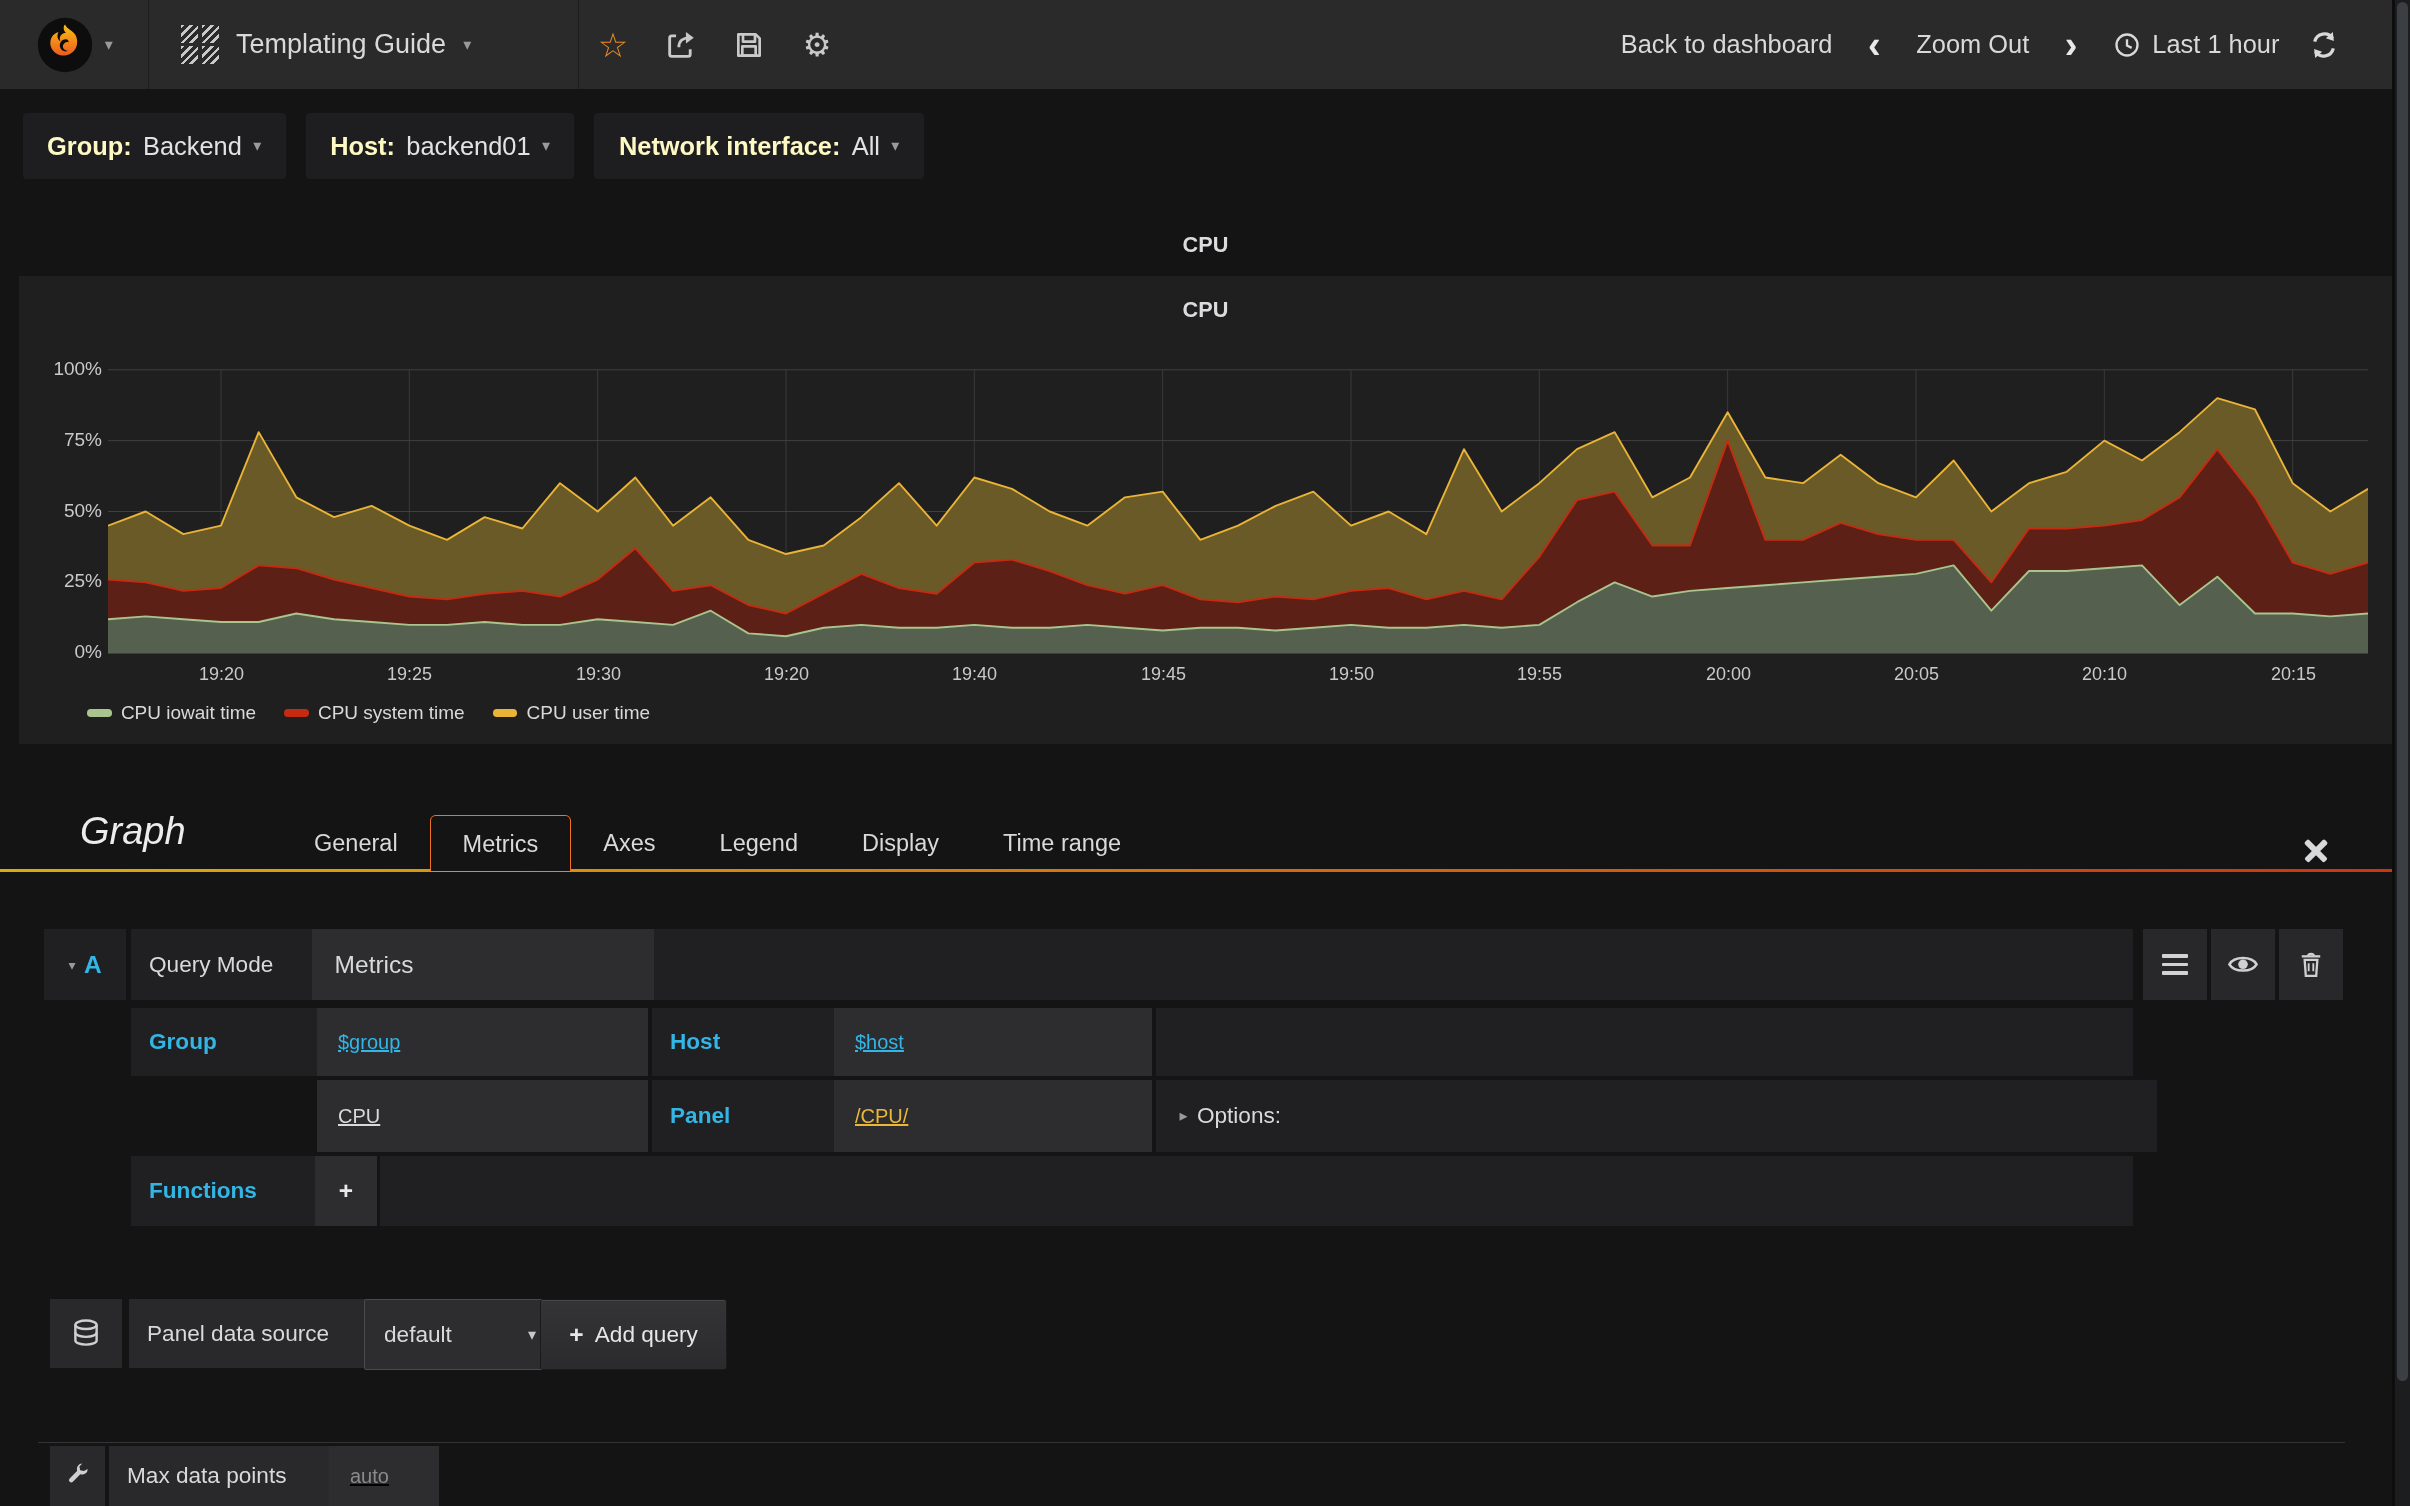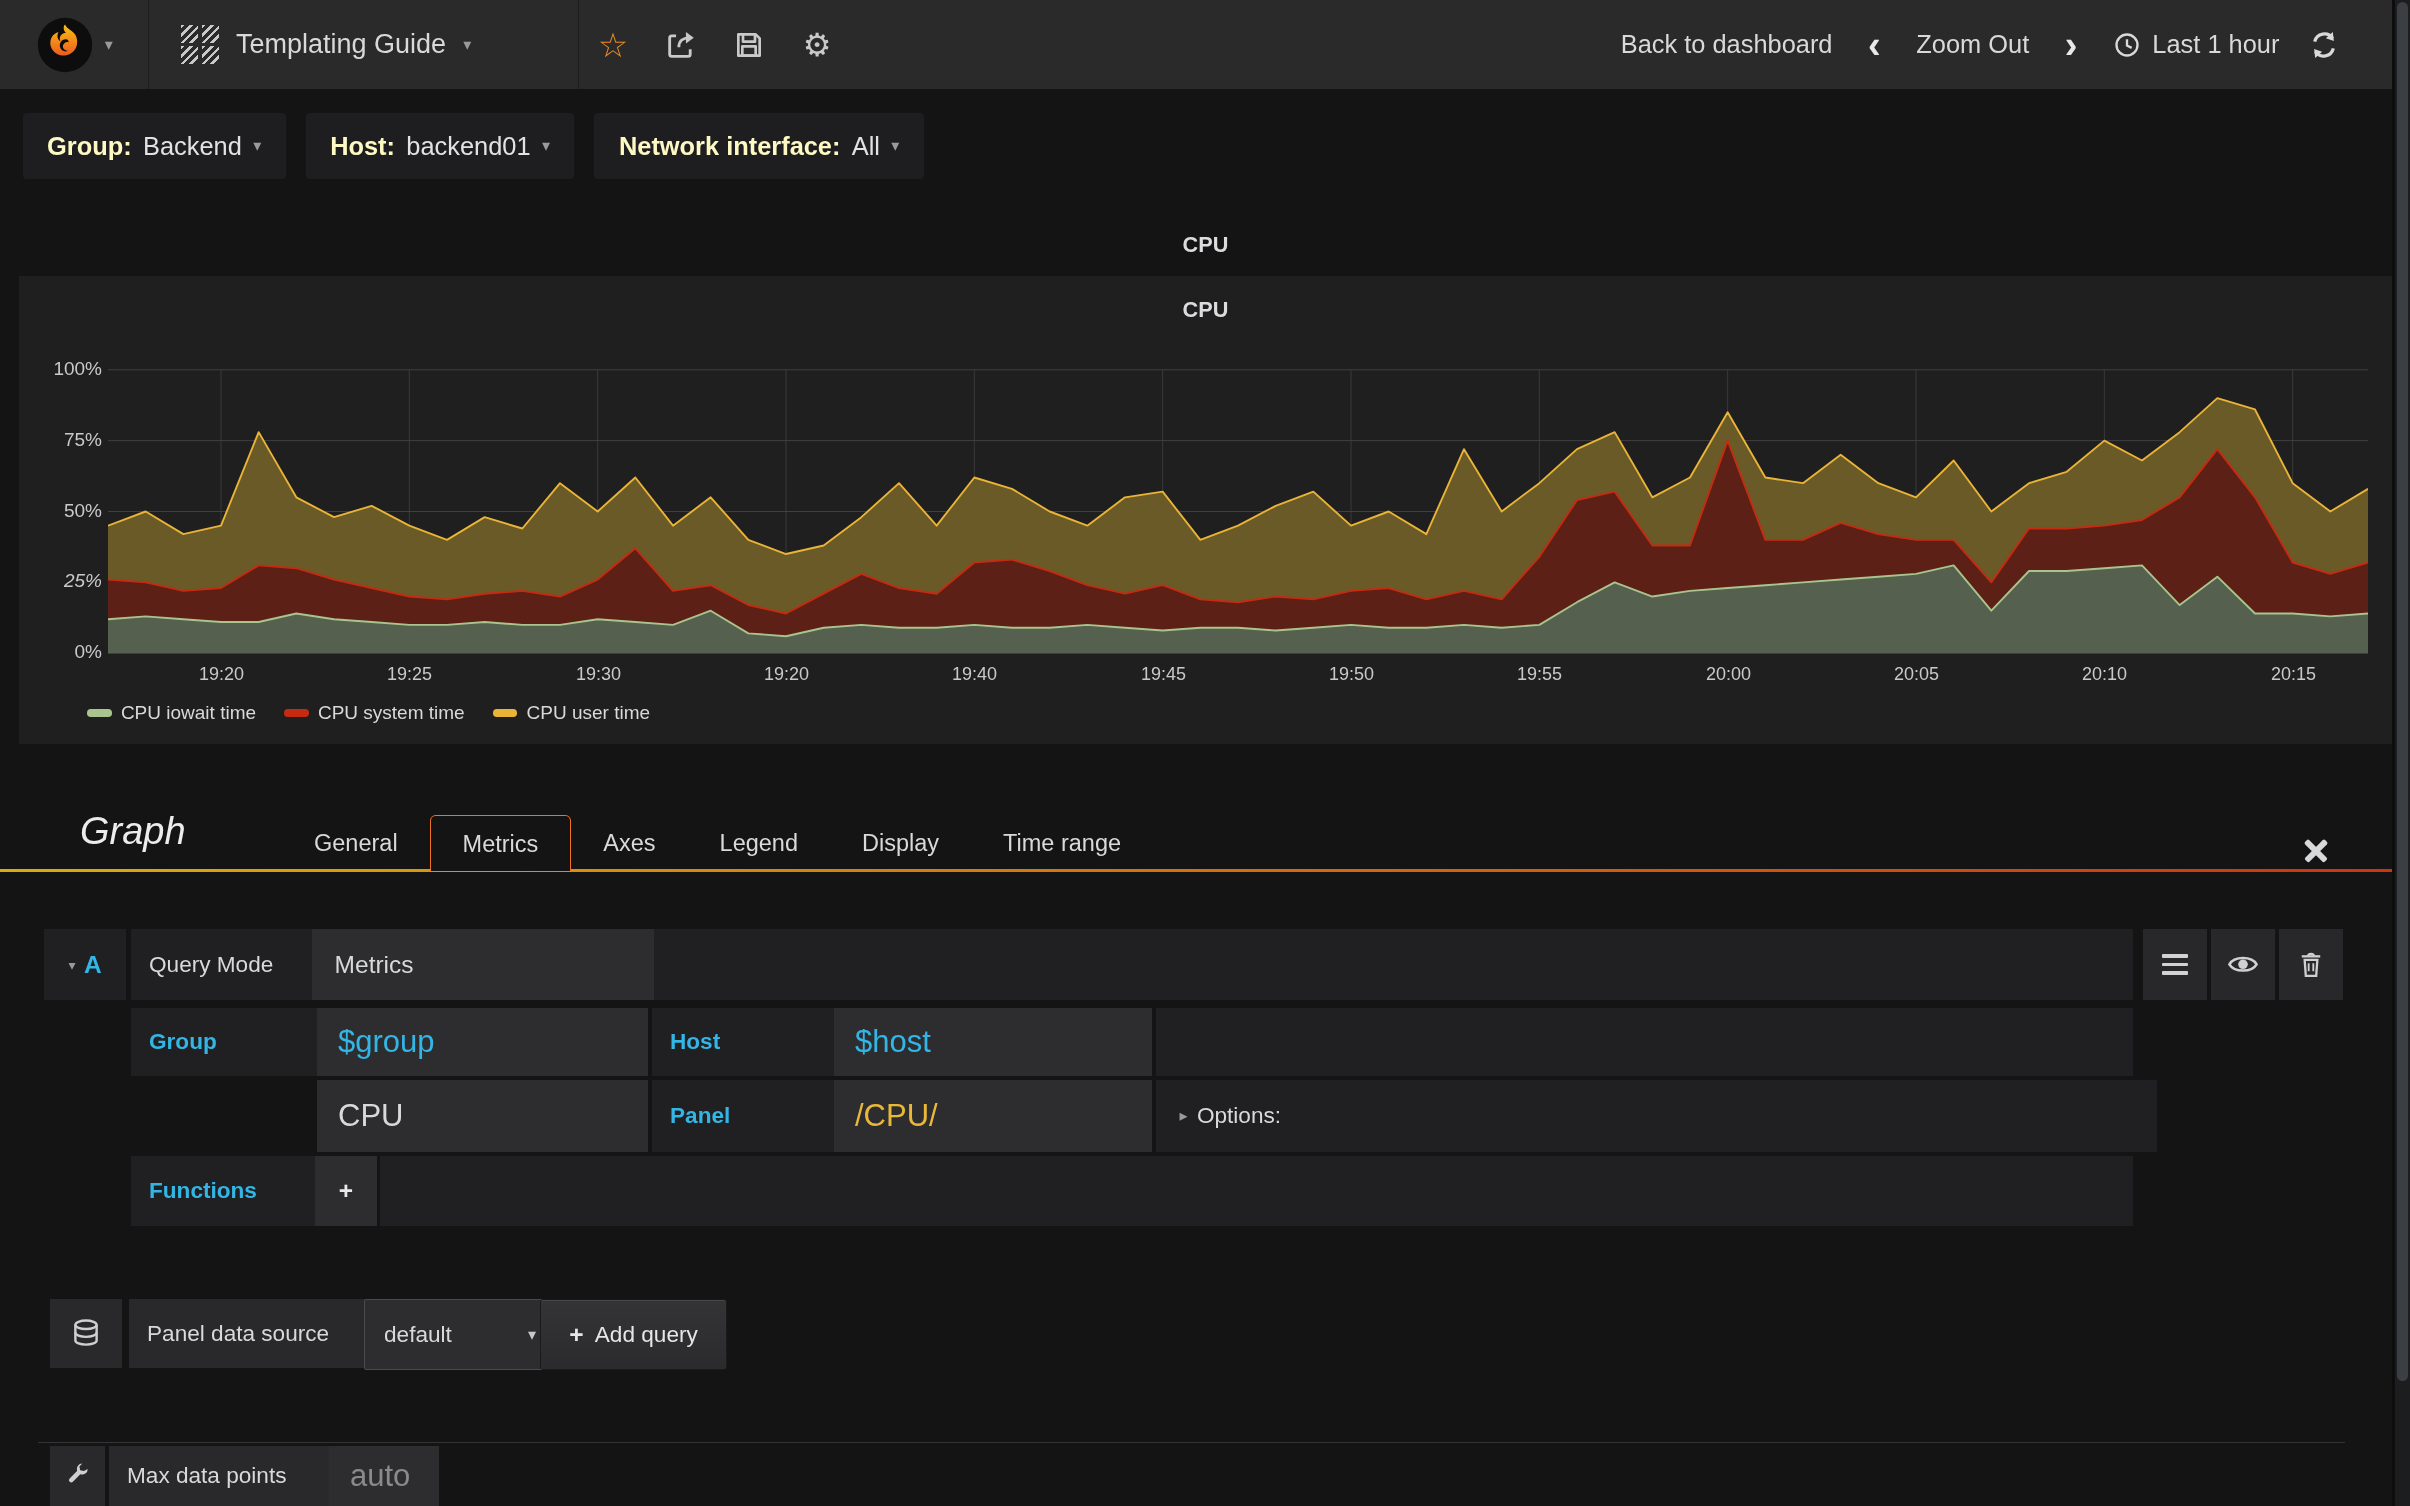--- a/index.html
+++ b/index.html
@@ -45,21 +45,21 @@
   #close-x{position:absolute;left:2299px;top:834px;width:34px;height:34px;cursor:pointer;}
   #close-x i{position:absolute;left:2.8px;top:14px;width:28px;height:5.6px;background:#d8d9da;border-radius:1.9px;}
   #close-x i:first-child{transform:rotate(45deg);}
   #close-x i:last-child{transform:rotate(-45deg);}
   
   .cell{position:absolute;background:#202022;display:flex;align-items:center;font-size:22.6px;color:#d8d9da;}
   .cell.inputy{background:#2d2d2f;font-size:24.5px;}
   .cell.iconbox{background:#28282a;justify-content:center;cursor:pointer;}
   .blue{color:#33b5e5;}
   .pl{padding-left:18px;}
-  .qinput{width:100%;height:100%;background:transparent;border:none;outline:none;font-family:"Liberation Sans",sans-serif;font-size:31px;padding:0 0 0 21px;}
+  .qinput{width:100%;height:100%;background:transparent;border:none;outline:none;font-family:"Liberation Sans",sans-serif;font-size:20px;padding:0 0 0 21px;text-decoration:underline;}
   .qinput.blue{color:#33b5e5;} .qinput.white{color:#d8d9da;} .qinput.yellow{color:#eab839;}
   .hamb{display:flex;flex-direction:column;gap:4.7px;}
   .hamb i{width:25.4px;height:3.8px;background:#d2d2d2;border-radius:0.9px;}
   .plusbtn{font-size:28px;font-weight:bold;color:#e8e8e8;justify-content:center;cursor:pointer;}
   
   .dd{border:0.9px solid #4a4a4c;background:#2d2d2f;border-radius:1.9px;cursor:pointer;justify-content:space-between;padding:0 15px 0 19px;}
   #add-query{position:absolute;display:flex;align-items:center;justify-content:center;gap:11.3px;
              background:linear-gradient(#343436,#2b2b2d);border:0.9px solid #1a1a1a;border-radius:2.8px;
              font-size:22.6px;color:#e6e6e6;cursor:pointer;box-shadow:inset 0 0.9px 0 #45454a;}
   #divider{position:absolute;left:38px;top:1442px;width:2307px;height:0.9px;background:#343434;}
@@ -200,21 +200,21 @@
         <polygon points="0,229.74 40,232.75 80,241.78 120,238.77 160,214.69 200,217.7 240,229.74 280,238.77 320,247.8 360,250.81 400,244.79000000000002 439.99999999999994,241.78 480,247.8 520,229.74 560,196.63 600,241.78 640,235.76 680,256.83 720,265.86 760,244.79000000000002 800,223.72 840,238.77 879.9999999999999,244.79000000000002 920.0000000000001,211.68 960,208.67000000000002 1000,220.71 1040,235.76 1080,244.79000000000002 1120,235.76 1160,250.81 1200,253.82 1240.0000000000002,247.8 1280,250.81 1320,241.78 1360,238.77 1400,250.81 1440,241.78 1480,250.81 1520,205.66000000000003 1560,145.46 1600,136.43 1640,193.62 1680,193.62 1720,82.25000000000003 1759.9999999999998,187.60000000000002 1800,187.60000000000002 1840.0000000000002,169.54000000000002 1880,181.58 1920,187.60000000000002 1960,187.60000000000002 2000,232.75 2040,175.56 2080,175.56 2120,172.55 2160,166.53 2200,142.45000000000002 2240,91.28000000000003 2280,142.45000000000002 2320,211.68 2360,223.72 2400,211.68 2400,265.86 2360,268.87 2320,265.86 2280,265.86 2240,226.73000000000002 2200,256.83 2160,214.69 2120,217.7 2080,220.71 2040,220.71 2000,262.85 1960,214.69 1920,223.72 1880,226.73000000000002 1840.0000000000002,229.74 1800,232.75 1759.9999999999998,235.76 1720,238.77 1680,241.78 1640,247.8 1600,232.75 1560,253.82 1520,277.9 1480,280.91 1440,277.9 1400,280.91 1360,280.91 1320,277.9 1280,280.91 1240.0000000000002,283.92 1200,280.91 1160,280.91 1120,283.92 1080,280.91 1040,277.9 1000,280.91 960,280.91 920.0000000000001,277.9 879.9999999999999,280.91 840,280.91 800,277.9 760,280.91 720,289.94 680,286.93 640,262.85 600,277.9 560,274.89 520,271.88 480,277.9 439.99999999999994,277.9 400,274.89 360,277.9 320,277.9 280,274.89 240,271.88 200,265.86 160,274.89 120,274.89 80,271.88 40,268.87 0,271.88" fill="#5C2016"></polygon>
         <polygon points="0,172.55 40,157.5 80,181.58 120,172.55 160,73.22000000000003 200,142.45000000000002 240,163.52 280,151.48000000000002 320,172.55 360,187.60000000000002 400,163.52 439.99999999999994,175.56 480,127.4 520,157.5 560,121.38000000000002 600,172.55 640,142.45000000000002 680,187.60000000000002 720,202.65 760,193.62 800,163.52 840,127.4 879.9999999999999,172.55 920.0000000000001,121.38000000000002 960,133.42000000000002 1000,157.5 1040,172.55 1080,142.45000000000002 1120,136.43 1160,187.60000000000002 1200,172.55 1240.0000000000002,151.48000000000002 1280,136.43 1320,172.55 1360,157.5 1400,181.58 1440,91.28000000000003 1480,157.5 1520,127.4 1560,91.28000000000003 1600,73.22000000000003 1640,142.45000000000002 1680,121.38000000000002 1720,52.150000000000006 1759.9999999999998,121.38000000000002 1800,127.4 1840.0000000000002,97.30000000000001 1880,127.4 1920,142.45000000000002 1960,103.32000000000002 2000,157.5 2040,127.4 2080,115.36000000000001 2120,82.25000000000003 2160,103.32000000000002 2200,73.22000000000003 2240,37.10000000000002 2280,49.14000000000004 2320,127.4 2360,157.5 2400,133.42000000000002 2400,211.68 2360,223.72 2320,211.68 2280,142.45000000000002 2240,91.28000000000003 2200,142.45000000000002 2160,166.53 2120,172.55 2080,175.56 2040,175.56 2000,232.75 1960,187.60000000000002 1920,187.60000000000002 1880,181.58 1840.0000000000002,169.54000000000002 1800,187.60000000000002 1759.9999999999998,187.60000000000002 1720,82.25000000000003 1680,193.62 1640,193.62 1600,136.43 1560,145.46 1520,205.66000000000003 1480,250.81 1440,241.78 1400,250.81 1360,238.77 1320,241.78 1280,250.81 1240.0000000000002,247.8 1200,253.82 1160,250.81 1120,235.76 1080,244.79000000000002 1040,235.76 1000,220.71 960,208.67000000000002 920.0000000000001,211.68 879.9999999999999,244.79000000000002 840,238.77 800,223.72 760,244.79000000000002 720,265.86 680,256.83 640,235.76 600,241.78 560,196.63 520,229.74 480,247.8 439.99999999999994,241.78 400,244.79000000000002 360,250.81 320,247.8 280,238.77 240,229.74 200,217.7 160,214.69 120,238.77 80,241.78 40,232.75 0,229.74" fill="#6A5A28"></polygon>
         <polyline points="0,271.88 40,268.87 80,271.88 120,274.89 160,274.89 200,265.86 240,271.88 280,274.89 320,277.9 360,277.9 400,274.89 439.99999999999994,277.9 480,277.9 520,271.88 560,274.89 600,277.9 640,262.85 680,286.93 720,289.94 760,280.91 800,277.9 840,280.91 879.9999999999999,280.91 920.0000000000001,277.9 960,280.91 1000,280.91 1040,277.9 1080,280.91 1120,283.92 1160,280.91 1200,280.91 1240.0000000000002,283.92 1280,280.91 1320,277.9 1360,280.91 1400,280.91 1440,277.9 1480,280.91 1520,277.9 1560,253.82 1600,232.75 1640,247.8 1680,241.78 1720,238.77 1759.9999999999998,235.76 1800,232.75 1840.0000000000002,229.74 1880,226.73000000000002 1920,223.72 1960,214.69 2000,262.85 2040,220.71 2080,220.71 2120,217.7 2160,214.69 2200,256.83 2240,226.73000000000002 2280,265.86 2320,265.86 2360,268.87 2400,265.86" fill="none" stroke="#A9C48C" stroke-width="2" stroke-linejoin="round"></polyline>
         <polyline points="0,229.74 40,232.75 80,241.78 120,238.77 160,214.69 200,217.7 240,229.74 280,238.77 320,247.8 360,250.81 400,244.79000000000002 439.99999999999994,241.78 480,247.8 520,229.74 560,196.63 600,241.78 640,235.76 680,256.83 720,265.86 760,244.79000000000002 800,223.72 840,238.77 879.9999999999999,244.79000000000002 920.0000000000001,211.68 960,208.67000000000002 1000,220.71 1040,235.76 1080,244.79000000000002 1120,235.76 1160,250.81 1200,253.82 1240.0000000000002,247.8 1280,250.81 1320,241.78 1360,238.77 1400,250.81 1440,241.78 1480,250.81 1520,205.66000000000003 1560,145.46 1600,136.43 1640,193.62 1680,193.62 1720,82.25000000000003 1759.9999999999998,187.60000000000002 1800,187.60000000000002 1840.0000000000002,169.54000000000002 1880,181.58 1920,187.60000000000002 1960,187.60000000000002 2000,232.75 2040,175.56 2080,175.56 2120,172.55 2160,166.53 2200,142.45000000000002 2240,91.28000000000003 2280,142.45000000000002 2320,211.68 2360,223.72 2400,211.68" fill="none" stroke="#C62B12" stroke-width="2" stroke-linejoin="round"></polyline>
         <polyline points="0,172.55 40,157.5 80,181.58 120,172.55 160,73.22000000000003 200,142.45000000000002 240,163.52 280,151.48000000000002 320,172.55 360,187.60000000000002 400,163.52 439.99999999999994,175.56 480,127.4 520,157.5 560,121.38000000000002 600,172.55 640,142.45000000000002 680,187.60000000000002 720,202.65 760,193.62 800,163.52 840,127.4 879.9999999999999,172.55 920.0000000000001,121.38000000000002 960,133.42000000000002 1000,157.5 1040,172.55 1080,142.45000000000002 1120,136.43 1160,187.60000000000002 1200,172.55 1240.0000000000002,151.48000000000002 1280,136.43 1320,172.55 1360,157.5 1400,181.58 1440,91.28000000000003 1480,157.5 1520,127.4 1560,91.28000000000003 1600,73.22000000000003 1640,142.45000000000002 1680,121.38000000000002 1720,52.150000000000006 1759.9999999999998,121.38000000000002 1800,127.4 1840.0000000000002,97.30000000000001 1880,127.4 1920,142.45000000000002 1960,103.32000000000002 2000,157.5 2040,127.4 2080,115.36000000000001 2120,82.25000000000003 2160,103.32000000000002 2200,73.22000000000003 2240,37.10000000000002 2280,49.14000000000004 2320,127.4 2360,157.5 2400,133.42000000000002" fill="none" stroke="#EAB437" stroke-width="2" stroke-linejoin="round"></polyline>
       </svg>
     <div id="y-axis">
         <div class="ylab" style="top: 82px;">100%</div>
         <div class="ylab" style="top: 153px;">75%</div>
         <div class="ylab" style="top: 224px;">50%</div>
-        <div class="ylab" style="top: 294px; font-style: italic;">25%</div>
+        <div class="ylab" style="top: 294px;">25%</div>
         <div class="ylab" style="top: 365px;">0%</div>
       </div>
     <div id="x-axis">
         <div class="xlab" style="left: 146px;">19:20</div>
         <div class="xlab" style="left: 334px;">19:25</div>
         <div class="xlab" style="left: 523px;">19:30</div>
         <div class="xlab" style="left: 711px;">19:20</div>
         <div class="xlab" style="left: 899px;">19:40</div>
         <div class="xlab" style="left: 1088px;">19:45</div>
         <div class="xlab" style="left: 1276px;">19:50</div>

